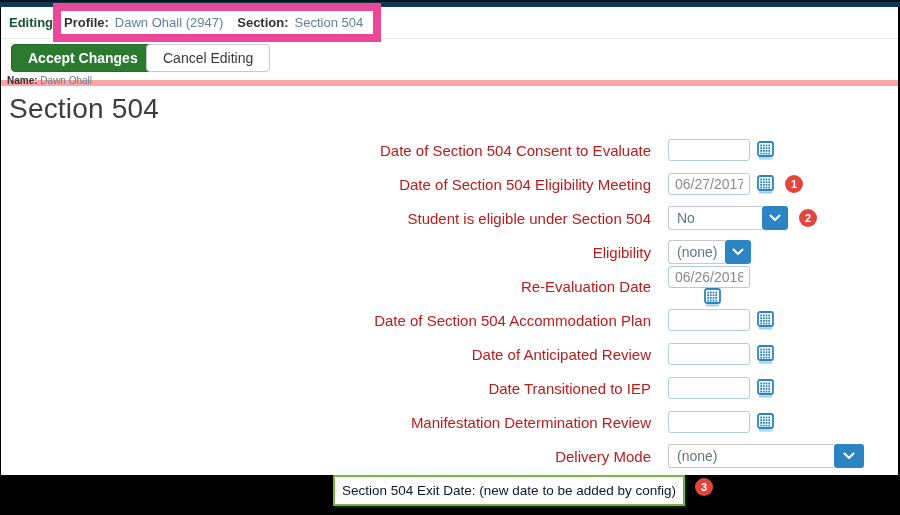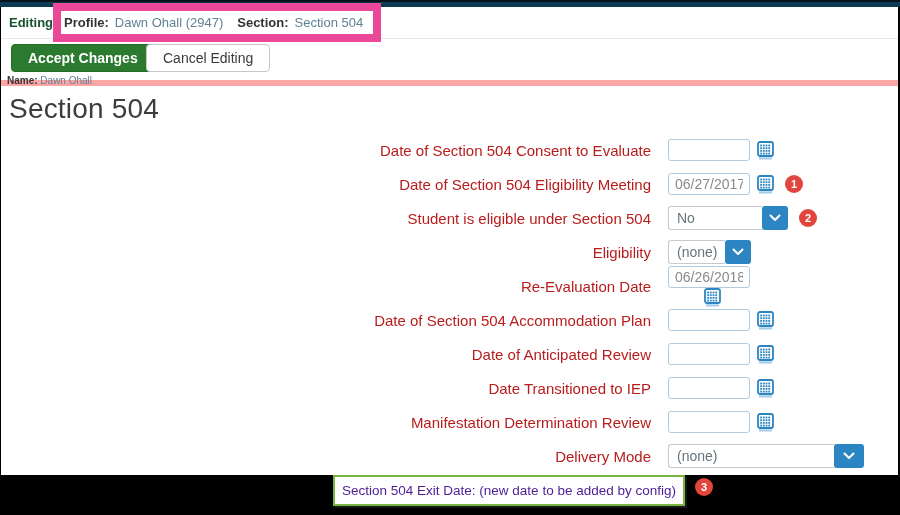--- a/index.html
+++ b/index.html
@@ -150,21 +150,21 @@
   .bottom-black {
     position:absolute; left:0; right:0; bottom:0; height:40px;
     background:#000;
   }
   .green-note {
     position:absolute; left:333px; top:475px;
     width:352px; height:31px;
     background:#fff;
     border:2px solid #79b543;
     display:flex; align-items:center; justify-content:center;
-    font-size:13.5px; color:#4c1d95;
+    font-size:13.5px; color:#0f172a;
     box-shadow:2px 2px 0 #1a1a1a;
   }
   .badge-floating {
     position:absolute; left:695px; top:478px;
     margin-left:0;
   }
 </style>
 </head>
 <body>
 

